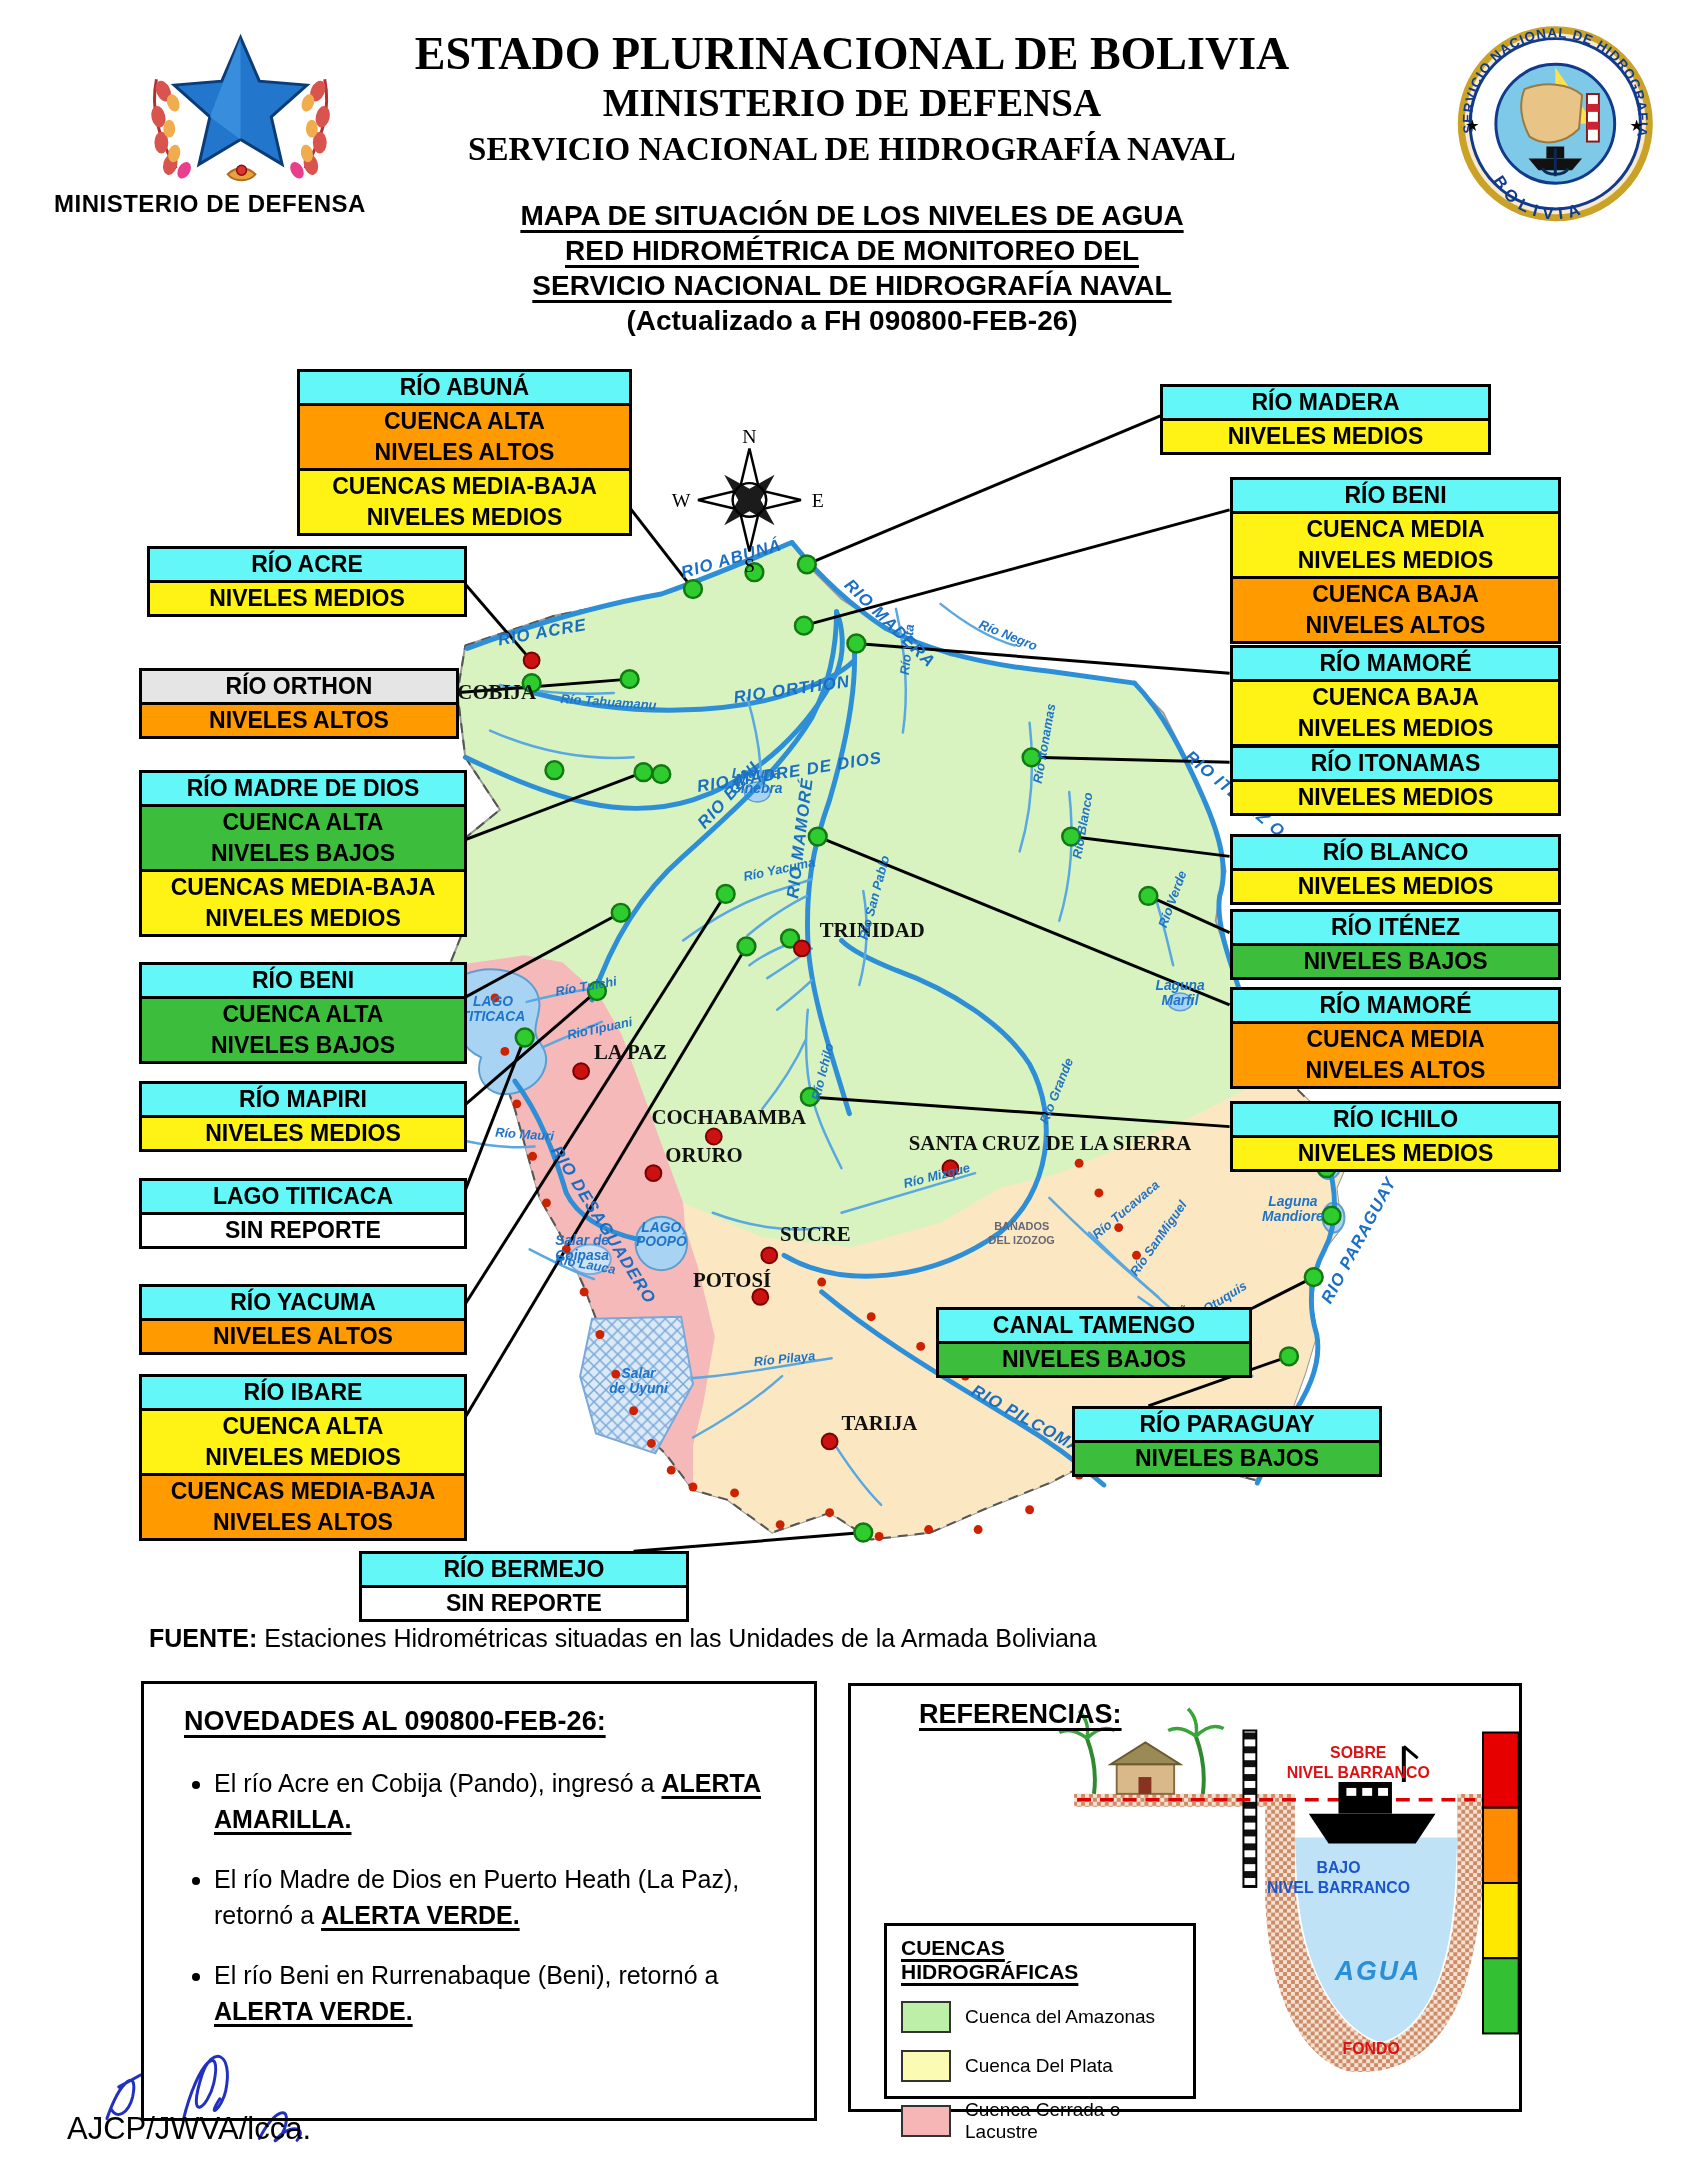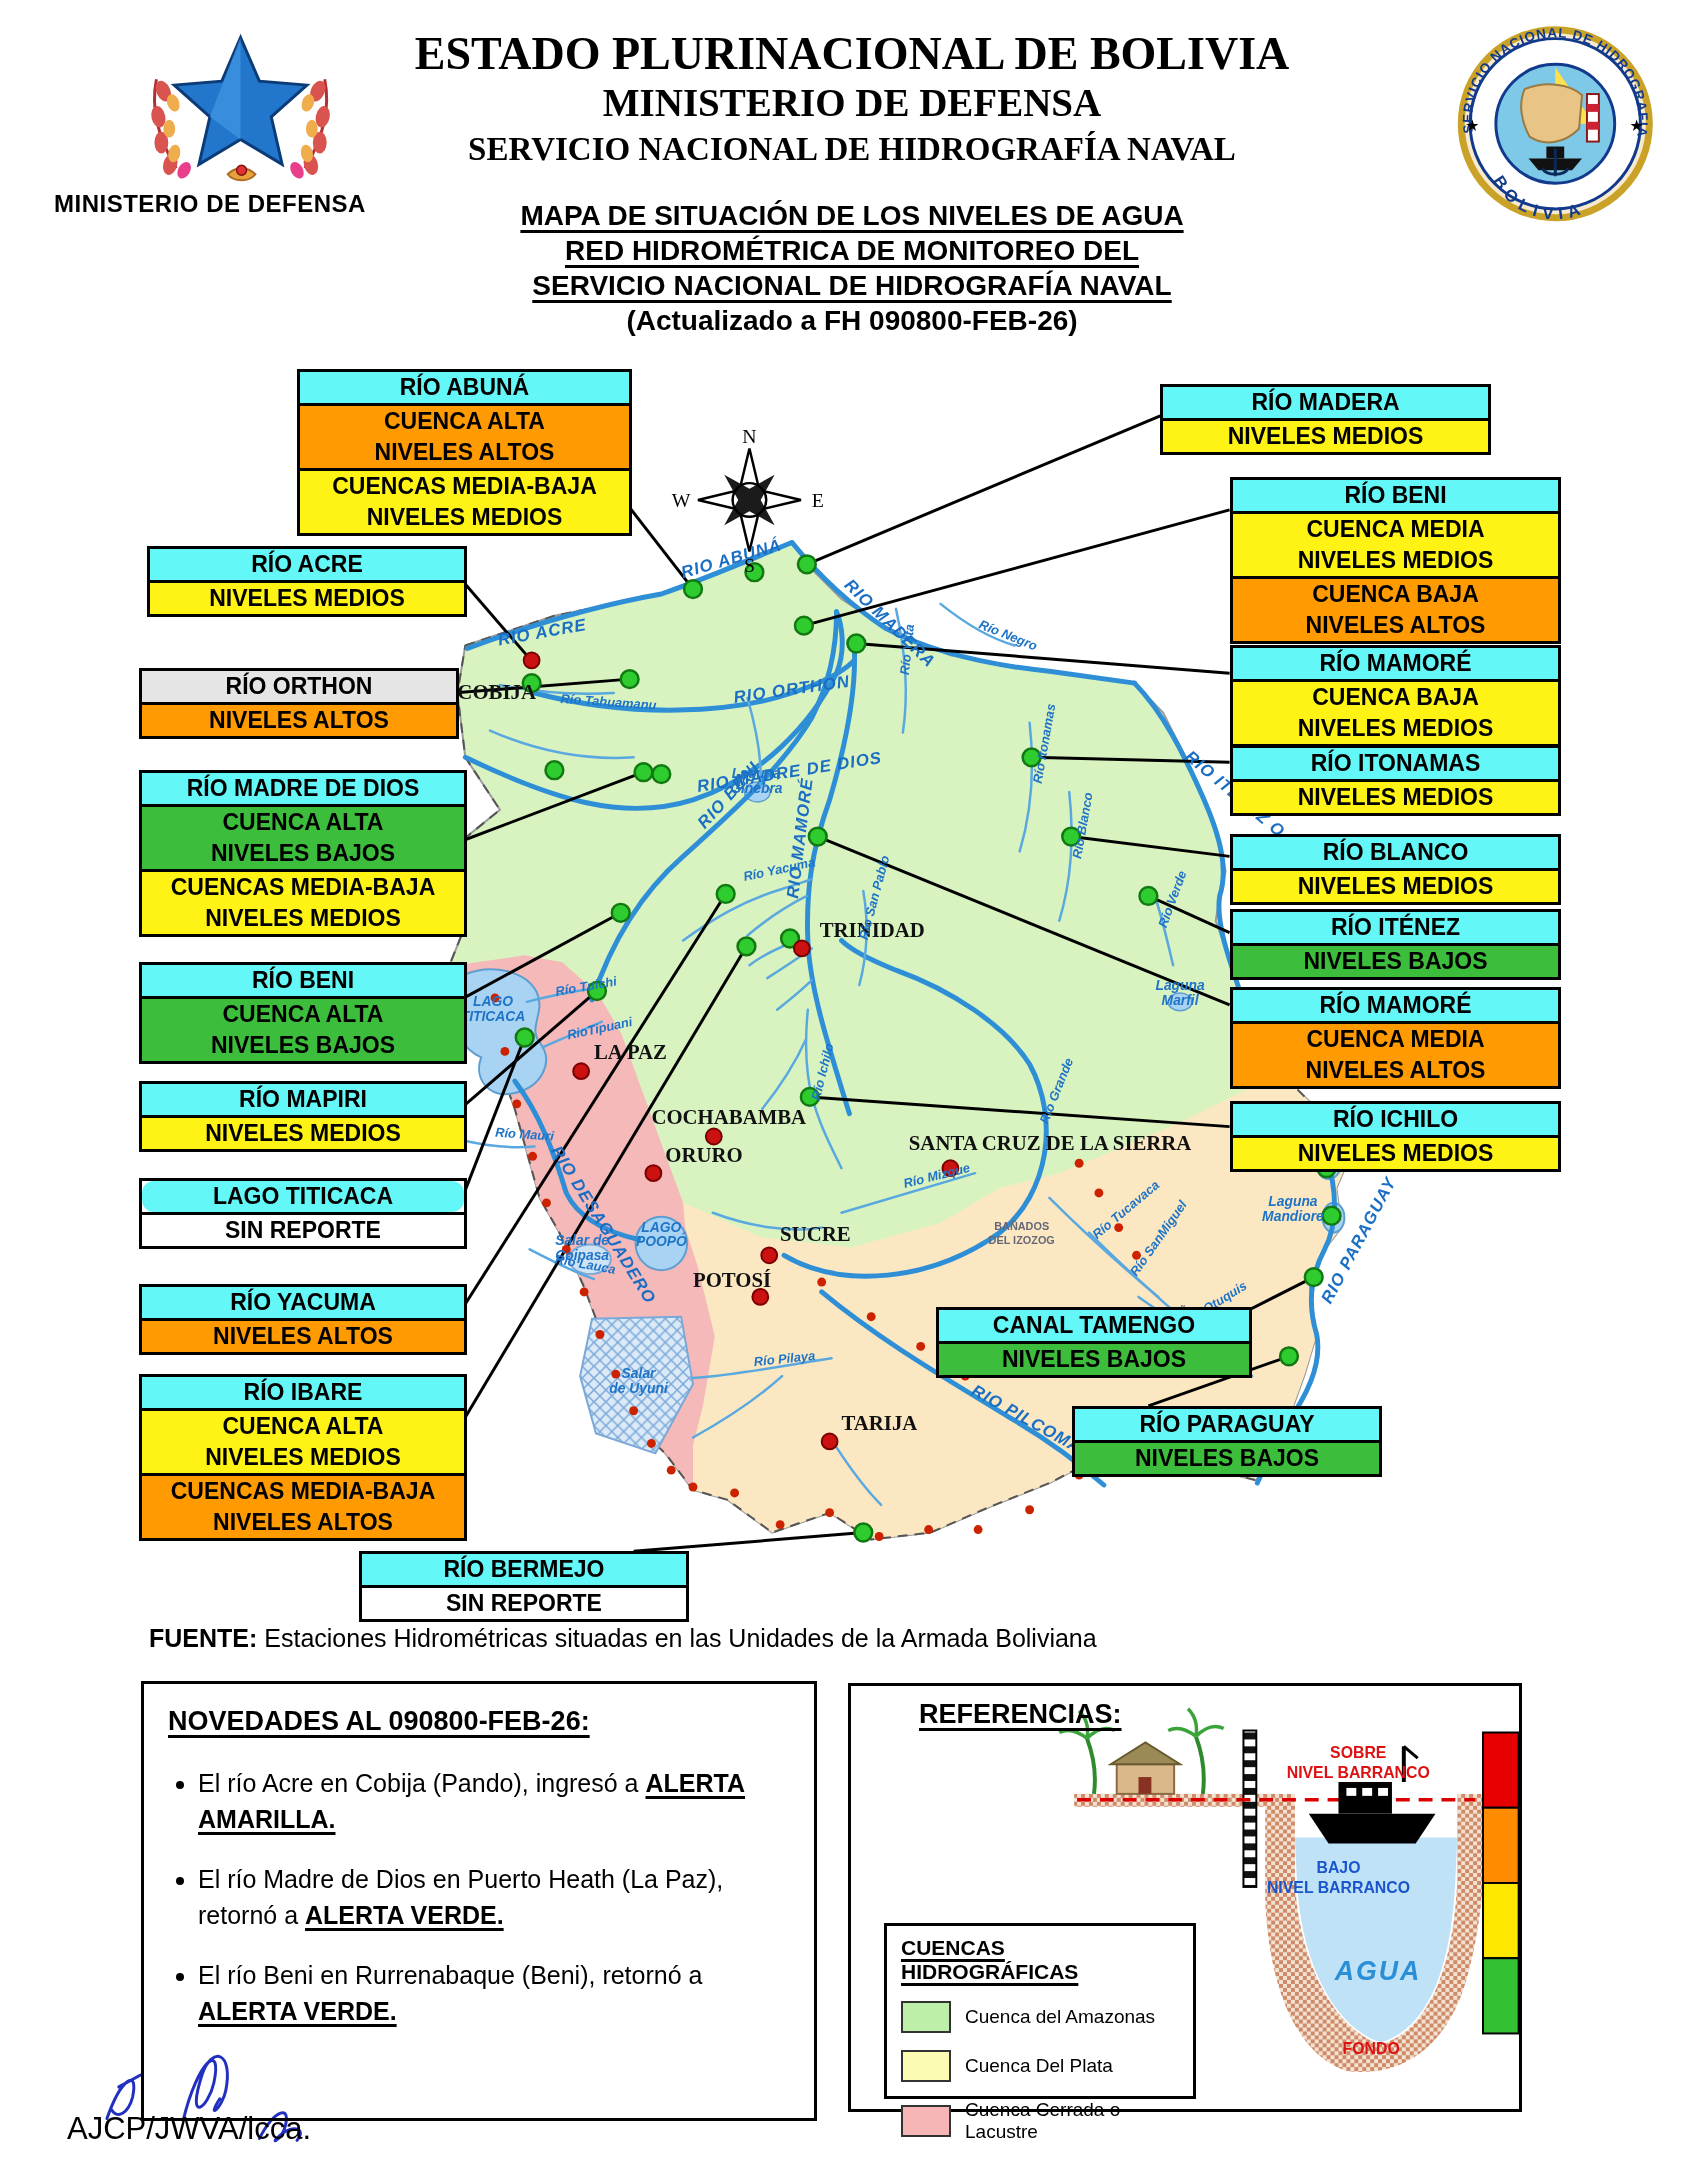--- a/index.html
+++ b/index.html
@@ -14,21 +14,21 @@
              font-weight:bold;font-size:28px;line-height:35px;}
   .map-title .u{text-decoration:underline;text-decoration-thickness:3px;text-underline-offset:5px;}
   .logo-caption{position:absolute;left:54px;top:190px;width:361px;text-align:left;
                 font-weight:bold;font-size:24px;letter-spacing:0.5px;z-index:4;}
   .sbox{position:absolute;border:3px solid #000;background:#fff;z-index:3;}
   .srow{border-top:3px solid #000;text-align:center;font-weight:bold;font-size:23px;line-height:31px;padding:0 2px;}
   .srow:first-child{border-top:none;}
   .fuente{position:absolute;left:149px;top:1624px;width:1287px;font-size:25px;z-index:4;}
   .fuente b{font-weight:bold;}
   .novbox{position:absolute;left:141px;top:1681px;width:676px;height:440px;border:3px solid #000;
-          z-index:4;box-sizing:border-box;padding:22px 24px;}
+          z-index:4;box-sizing:border-box;padding:22px 40px;}
   .novtitle{font-weight:bold;font-size:27px;text-decoration:underline;text-decoration-thickness:3px;
             text-underline-offset:5px;margin-bottom:28px;}
   .novlist{margin:0;padding-left:30px;font-size:25px;line-height:36px;}
   .novlist li{margin-bottom:24px;}
   .novlist .al{font-weight:bold;text-decoration:underline;text-decoration-thickness:2.5px;text-underline-offset:4px;}
   .refbox{position:absolute;left:848px;top:1683px;width:674px;height:429px;border:3px solid #000;
           z-index:2;box-sizing:border-box;}
   .reftitle{position:absolute;left:919px;top:1699px;font-weight:bold;font-size:27px;z-index:4;
             text-decoration:underline;text-decoration-thickness:3px;text-underline-offset:5px;}
   .cuencasbox{position:absolute;left:884px;top:1923px;width:312px;height:176px;border:3px solid #000;
@@ -445,21 +445,21 @@
           <div>NIVELES BAJOS</div>
         </div>
       </div>
       <div class="sbox" style="left: 139px; top: 1081px; width: 322px;">
         <div class="srow" style="background: rgb(99, 247, 247);">RÍO MAPIRI</div>
         <div class="srow" style="background: rgb(255, 242, 21);">
           <div>NIVELES MEDIOS</div>
         </div>
       </div>
       <div class="sbox" style="left: 139px; top: 1178px; width: 322px;">
-        <div class="srow" style="background: rgb(99, 247, 247); border-radius: 12px;">LAGO TITICACA</div>
+        <div class="srow" style="background: rgb(99, 247, 247);">LAGO TITICACA</div>
         <div class="srow" style="background: rgb(255, 255, 255);">
           <div>SIN REPORTE</div>
         </div>
       </div>
       <div class="sbox" style="left: 139px; top: 1284px; width: 322px;">
         <div class="srow" style="background: rgb(99, 247, 247);">RÍO YACUMA</div>
         <div class="srow" style="background: rgb(255, 155, 0);">
           <div>NIVELES ALTOS</div>
         </div>
       </div>

